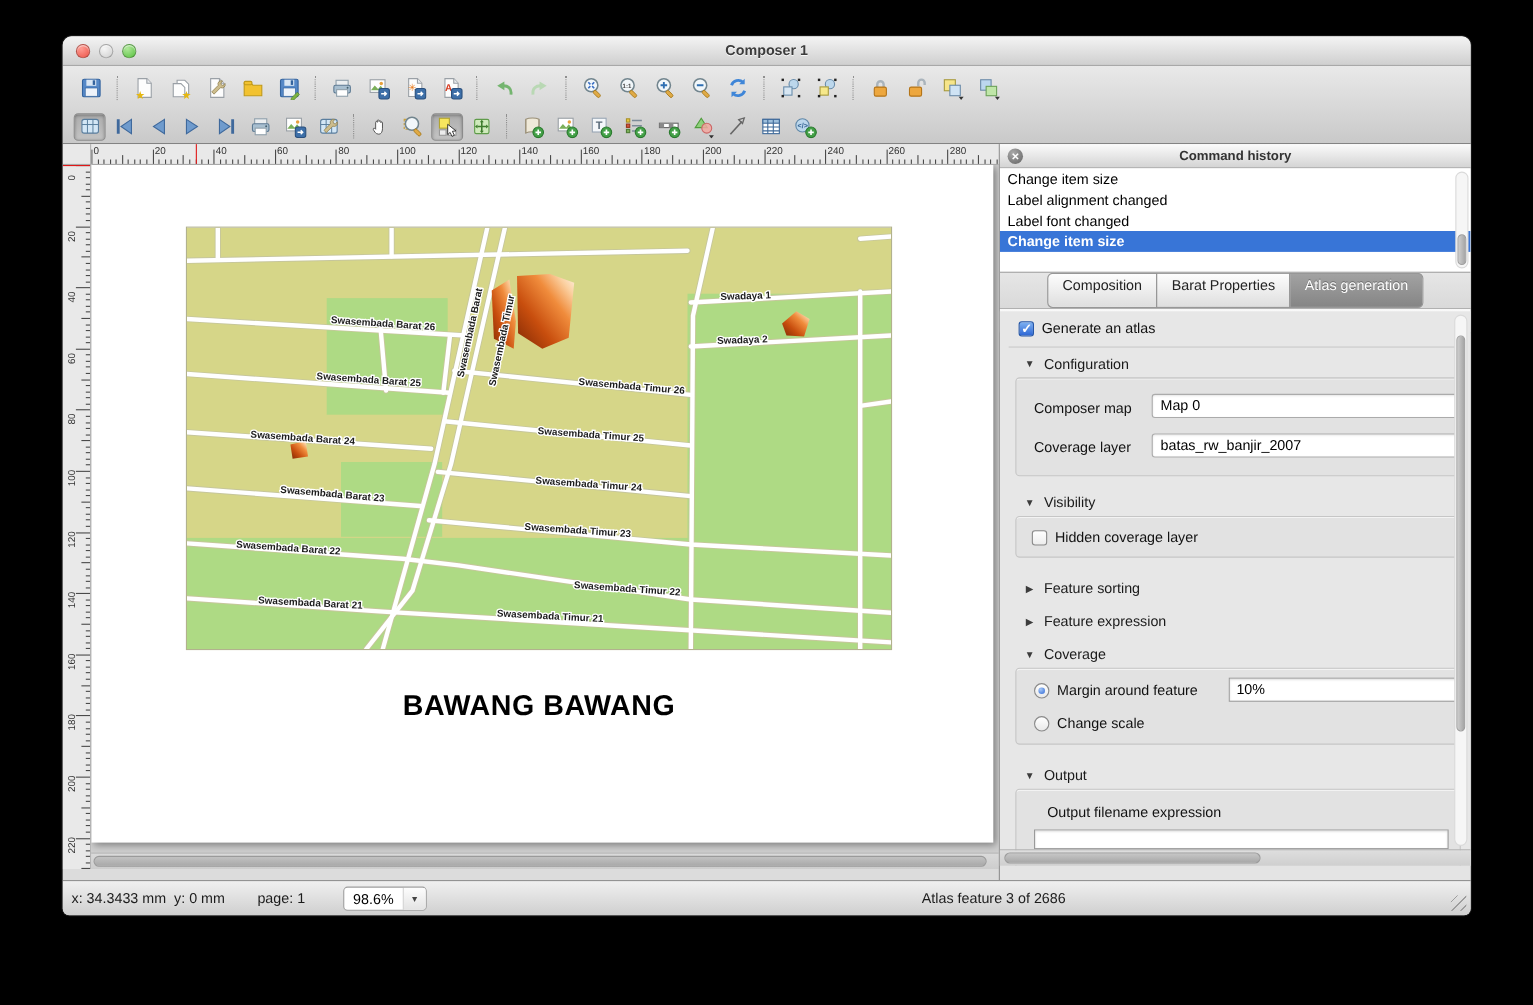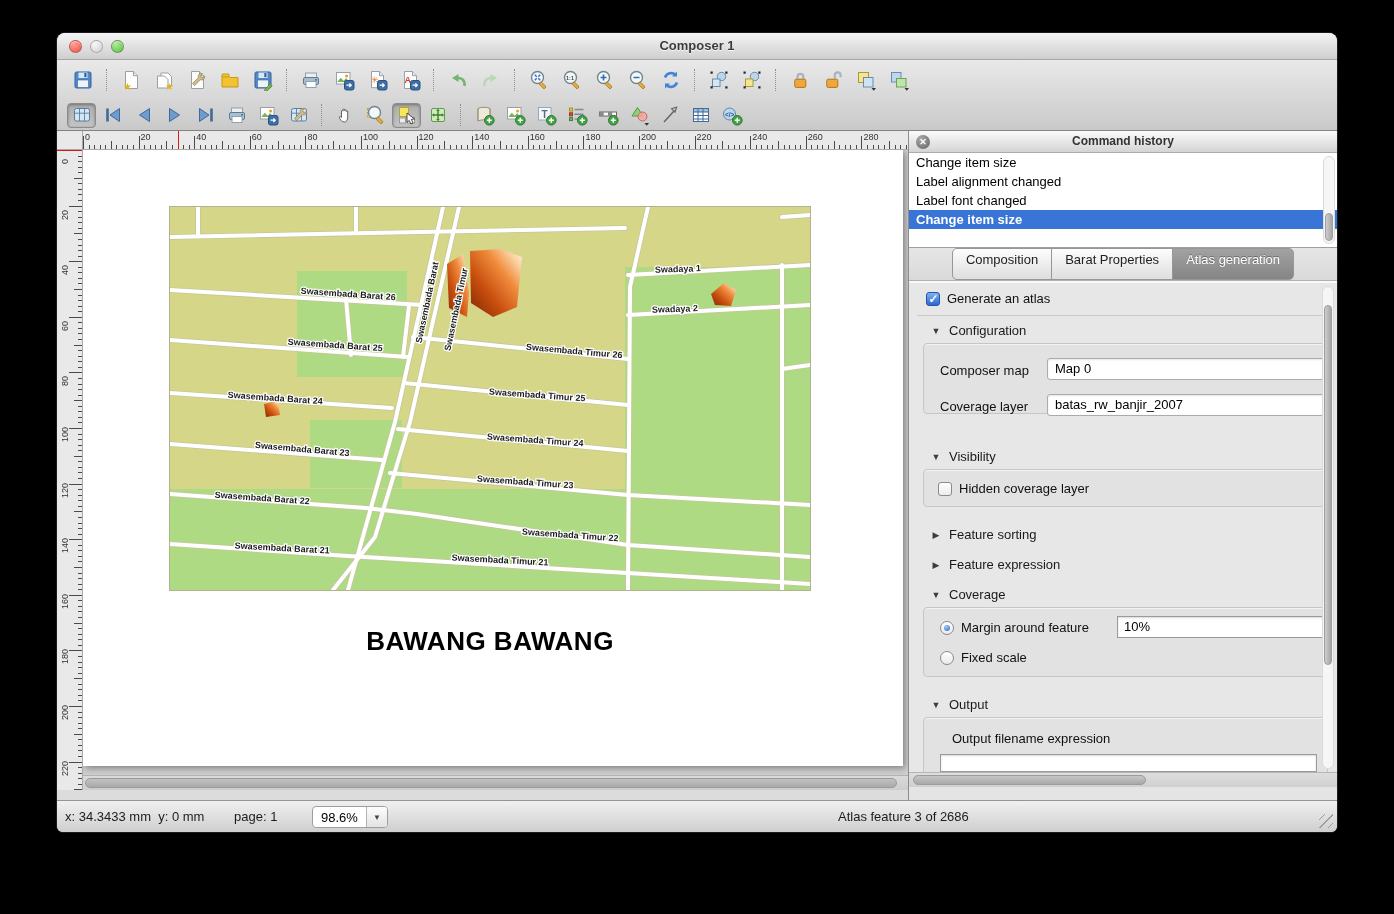--- a/index.html
+++ b/index.html
@@ -925,21 +925,21 @@
       <div class="agrow" style="left:17px;top:8px">
         <div class="cb on"></div>
         <span>Generate an atlas</span>
       </div>
       <div class="divline" style="top:32px"></div>
 
       <div class="sechead" style="left:22px;top:40px">
         <span class="arr">▼</span>
         <span>Configuration</span>
       </div>
-      <div class="gbox" style="top:60px;height:71px">
+      <div class="gbox" style="top:60px;height:90px">
         <div class="glabel" style="left:16px;top:19px">Composer map</div>
         <div class="combo" style="left:123px;top:14px;right:-2px">Map 0</div>
         <div class="glabel" style="left:16px;top:55px">Coverage layer</div>
         <div class="combo" style="left:123px;top:50px;right:-2px">batas_rw_banjir_2007</div>
       </div>
 
       <div class="sechead" style="left:22px;top:166px">
         <span class="arr">▼</span>
         <span>Visibility</span>
       </div>
@@ -964,21 +964,21 @@
         <span>Coverage</span>
       </div>
       <div class="gbox" style="top:324px;height:70px">
         <div class="agrow" style="left:16px;top:12px">
           <div class="radio on"></div>
           <span>Margin around feature</span>
         </div>
         <div class="tinput" style="left:193px;top:8px;right:-2px">10%</div>
         <div class="agrow" style="left:16px;top:42px">
           <div class="radio"></div>
-          <span>Fixed scale</span>
+          <span>Change scale</span>
         </div>
       </div>
 
       <div class="sechead" style="left:22px;top:414px">
         <span class="arr">▼</span>
         <span>Output</span>
       </div>
       <div class="gbox" style="top:434px;height:80px">
         <div class="glabel" style="left:28px;top:13px">Output filename expression</div>
         <div class="tinput" style="left:16px;top:36px;right:10px;height:18px"></div>

